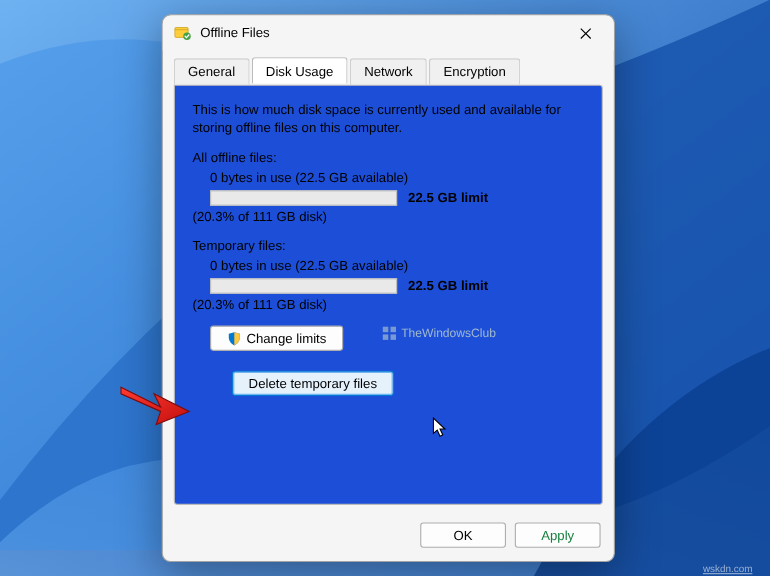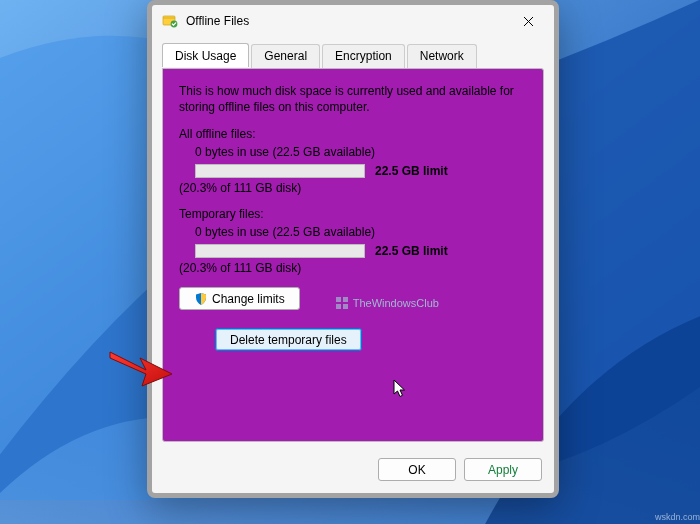--- a/index.html
+++ b/index.html
@@ -18,25 +18,25 @@
       background:
         radial-gradient(ellipse 800px 600px at 0% 100%, #3d8fe8 0%, transparent 50%),
         radial-gradient(ellipse 700px 500px at 100% 0%, #2570d4 0%, transparent 55%),
         radial-gradient(ellipse 600px 400px at 20% 20%, #6bb0f5 0%, transparent 45%),
         linear-gradient(135deg, #4a9ff0 0%, #1e5db8 35%, #2a75d8 60%, #0d4aa8 100%);
     }
     .wallpaper svg { width:100%; height:100%; display:block; }
     .dialog {
       position: absolute;
       left: 147px;
-      top: 0;
+      top: 13px;
       width: 412px;
       height: 498px;
       background: #f5f5f5;
-      border: 5px solid #a3a3a3;
+      border: 1px solid #a3a3a3;
       border-radius: 8px;
       box-shadow: 0 10px 40px rgba(0,0,0,.35);
       display: flex;
       flex-direction: column;
     }
     .titlebar {
       height: 32px;
       display: flex;
       align-items: center;
       padding: 0 4px 0 10px;
@@ -72,21 +72,21 @@
     .tab.active {
       background: #fff;
       border-color: #bbb;
       top: 0;
       padding-top:5px;
       z-index: 2;
     }
     .tabpanel {
       flex: 1;
       margin: 0 10px 8px 10px;
-      background: #a21caf;
+      background: #1d4ed8;
       border: 1px solid #bbb;
       border-radius: 0 3px 3px 3px;
       padding: 14px 16px 10px 16px;
       font-size: 12px;
       color: #000;
       display: flex;
       flex-direction: column;
       position: relative;
     }
     .desc { line-height: 1.35; margin-bottom: 12px; }
@@ -111,21 +111,21 @@
       display: inline-flex;
       align-items: center;
       gap: 4px;
       height: 23px;
     }
     .btn.primary-focus {
       border: 1px solid #0078d4;
       box-shadow: inset 0 0 0 1px #6fb6f2;
       background:#e5f1fb;
     }
-    .change-limits-row { margin-left: 0; margin-bottom:18px; display:flex; align-items:flex-end; gap:35px; }
+    .change-limits-row { margin-left: 16px; margin-bottom:18px; display:flex; align-items:flex-start; gap:35px; }
     .shield { width:14px; height:14px; }
     .delete-row { margin-left: 36px; position: relative; }
     .watermark { color:#9fb9cf; font-size:11px; font-weight:500; display:flex; align-items:center; gap:4px; }
     .watermark .wm-icon { width:14px; height:14px; opacity:.7; }
     .bottom-buttons {
       display: flex;
       justify-content: flex-end;
       gap: 8px;
       padding: 8px 12px 12px 12px;
     }
@@ -139,21 +139,21 @@
       height: 44px;
       pointer-events: none;
     }
     .cursor {
       position: absolute;
       left: 393px;
       top: 379px;
       width: 16px; height: 20px;
       pointer-events: none;
     }
-    .corner-credit { position:absolute; right:0; bottom:2px; font-size:9px; color:rgba(255,255,255,.55);}
+    .corner-credit { position:absolute; right:16px; bottom:2px; font-size:9px; color:rgba(255,255,255,.55);text-decoration:underline;}
   </style>
 </head>
 <body>
 
 <div class="wallpaper">
   <svg viewBox="0 0 700 524" preserveAspectRatio="xMidYMid slice">
     <defs>
       <linearGradient id="g1" x1="0" y1="0" x2="1" y2="1">
         <stop offset="0" stop-color="#6fb2f2"></stop>
           <stop offset="1" stop-color="#0d4aa8"></stop>
@@ -183,24 +183,24 @@
     </span>
     <span class="title">Offline Files</span>
     <div class="close">
       <svg width="11" height="11" viewBox="0 0 11 11">
           <path d="M1 1l9 9M10 1l-9 9" stroke="#000" stroke-width="1"></path>
         </svg>
     </div>
   </div>
 
   <div class="tabstrip">
+    <div class="tab">General</div>
     <div class="tab active">Disk Usage</div>
-    <div class="tab">General</div>
+    <div class="tab">Network</div>
     <div class="tab">Encryption</div>
-    <div class="tab">Network</div>
   </div>
 
   <div class="tabpanel">
     <div class="desc">This is how much disk space is currently used and available for storing offline files on this computer.</div>
 
     <div class="section-label">All offline files:</div>
     <div class="usage-line">0 bytes in use (22.5 GB available)</div>
     <div class="bar-row">
       <div class="progress"></div>
       <span class="limit">22.5 GB limit</span>

